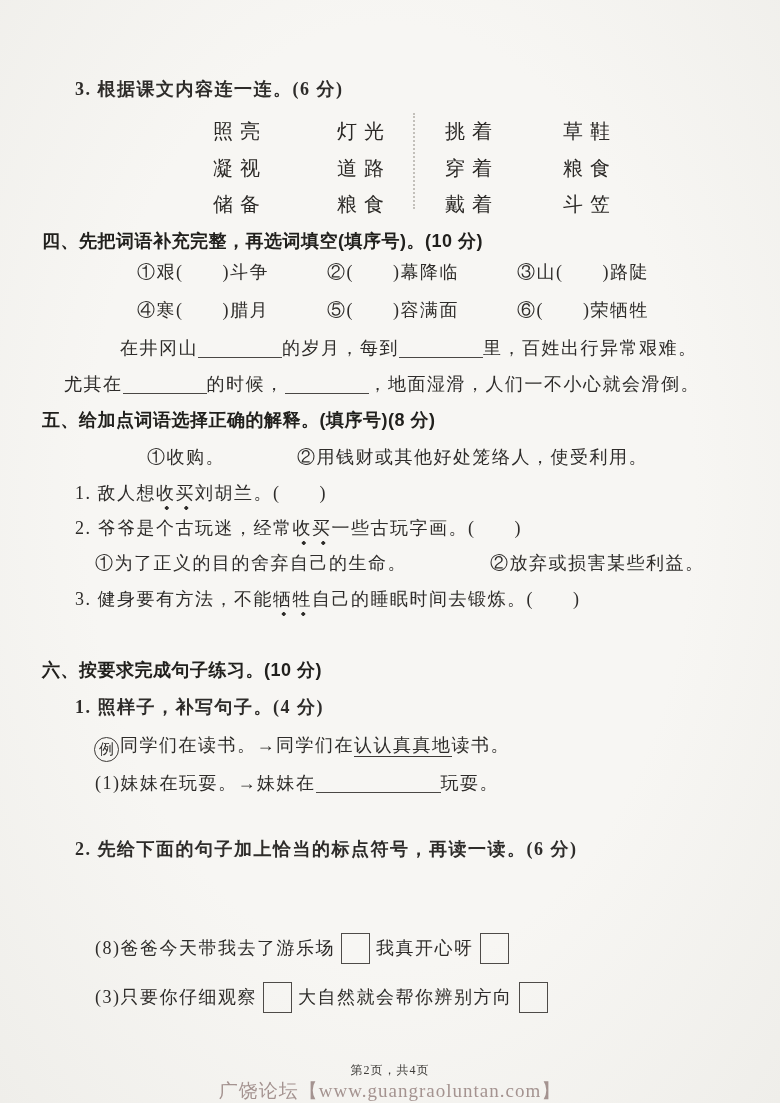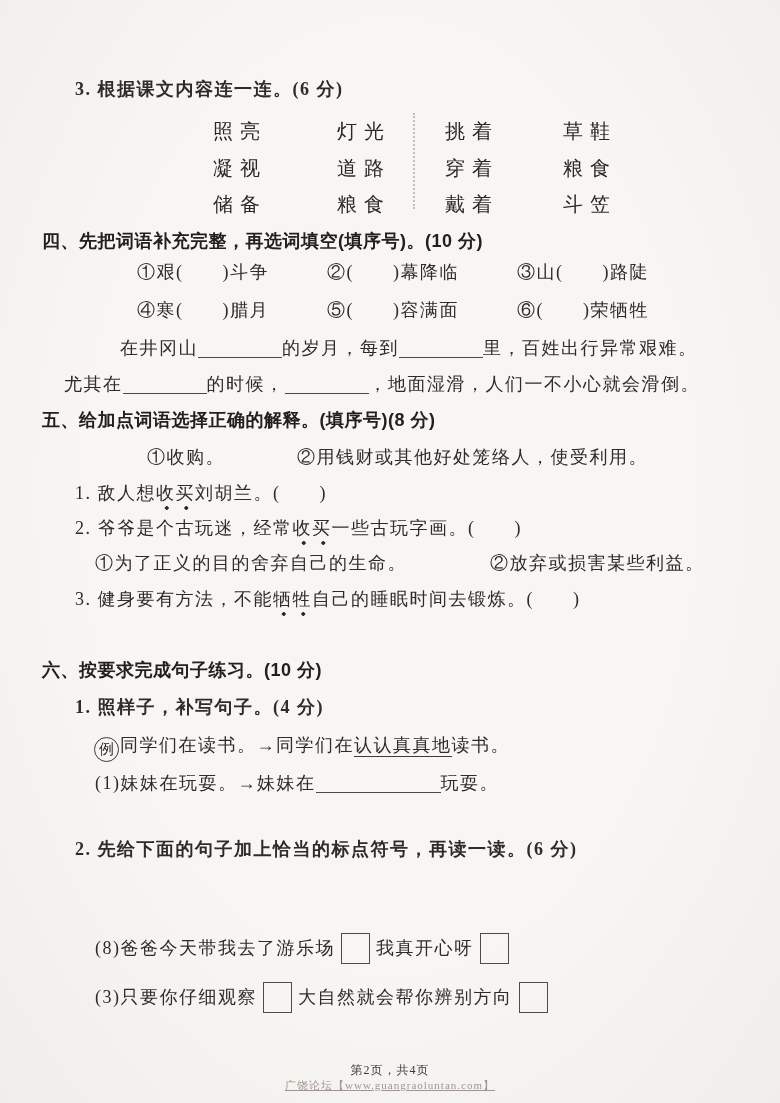--- a/index.html
+++ b/index.html
@@ -39,21 +39,21 @@
     display:inline-block; width:29px; height:31px; margin:0 6px;
     border:1.2px solid #4e4b48; vertical-align:-10px; background:transparent;
   }
   .badge {
     display:inline-block; width:25px; height:25px; line-height:23px;
     border:1.4px solid #3d3a37; border-radius:50%; text-align:center;
     font-size:15px; letter-spacing:0; vertical-align:-3px; margin-right:1px;
   }
   .center { left:0; width:780px; text-align:center; }
   .footer-page { font-size:12px; letter-spacing:1px; color:#3c3a37; }
-  .footer-site { font-size:11px; letter-spacing:1px; color:#a49390;text-decoration:underline; }
+  .footer-site { font-size:19px; letter-spacing:1px; color:#a49390; }
 </style>
 </head>
 <body>
 
 <div class="page">
 
   <div class="line q-num-title" style="left:75px;top:78px">3. 根据课文内容连一连。(6 分)</div>
 
   <div>
     <div class="match-col" style="left:213px">

